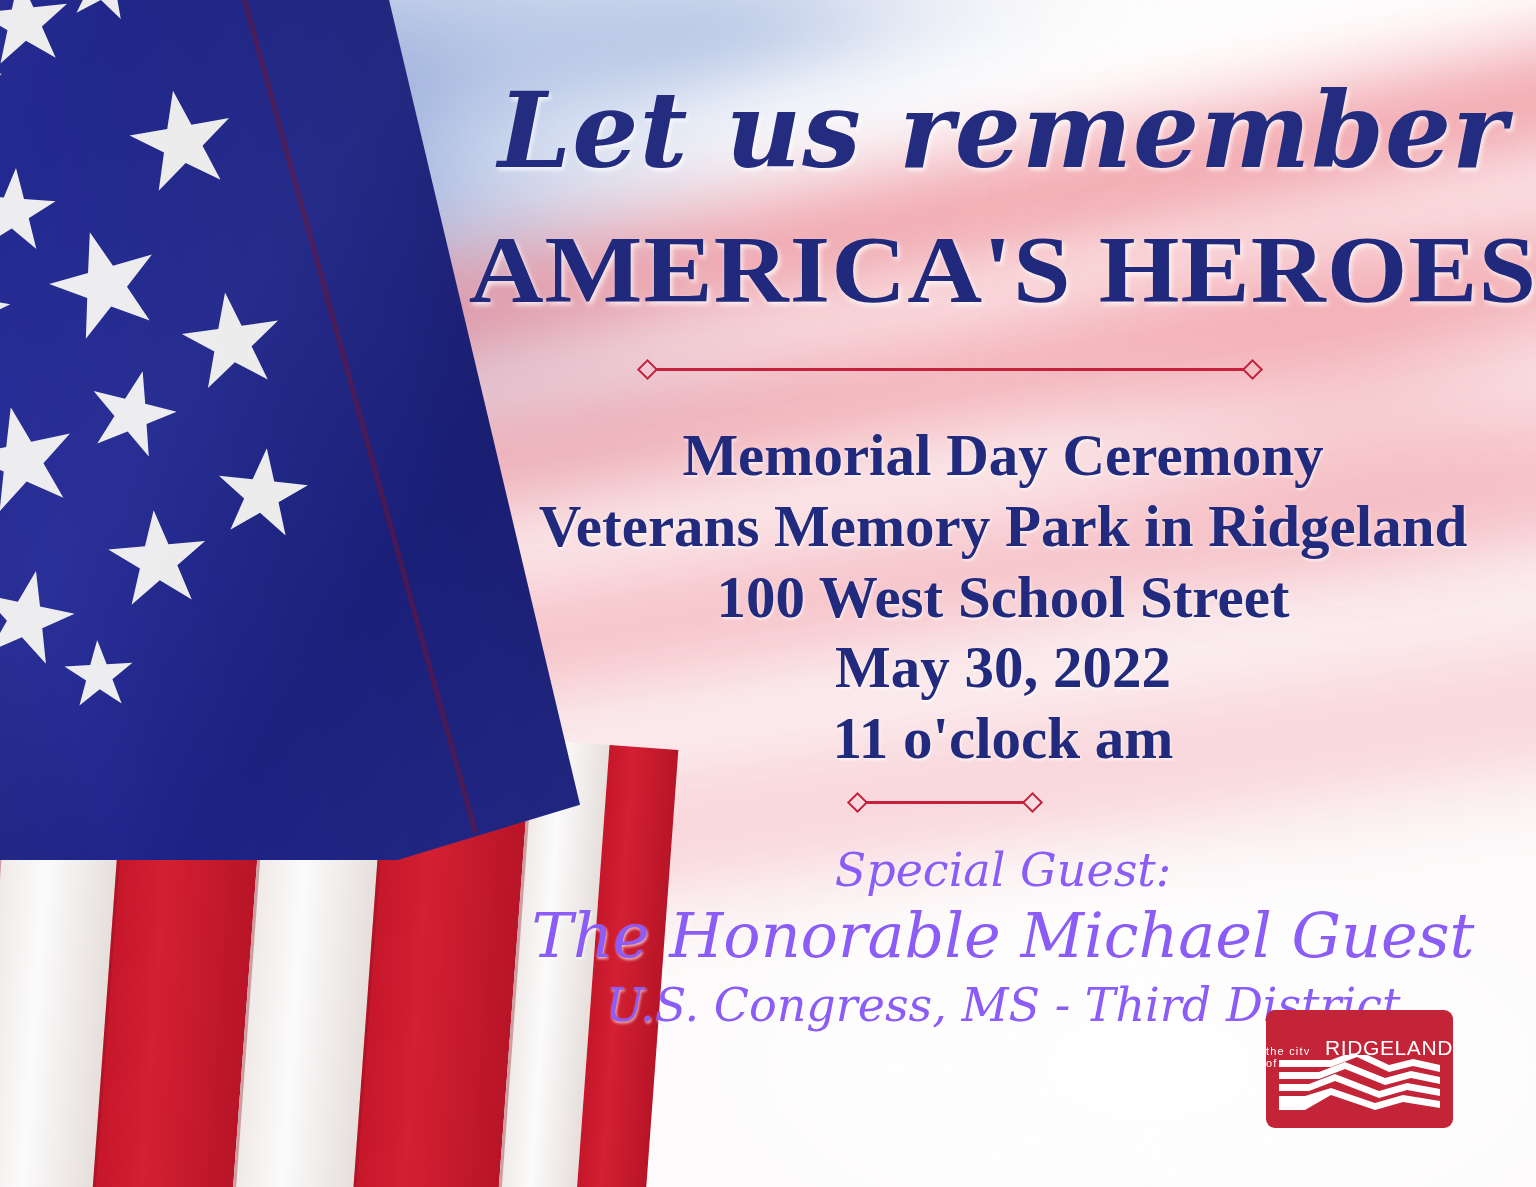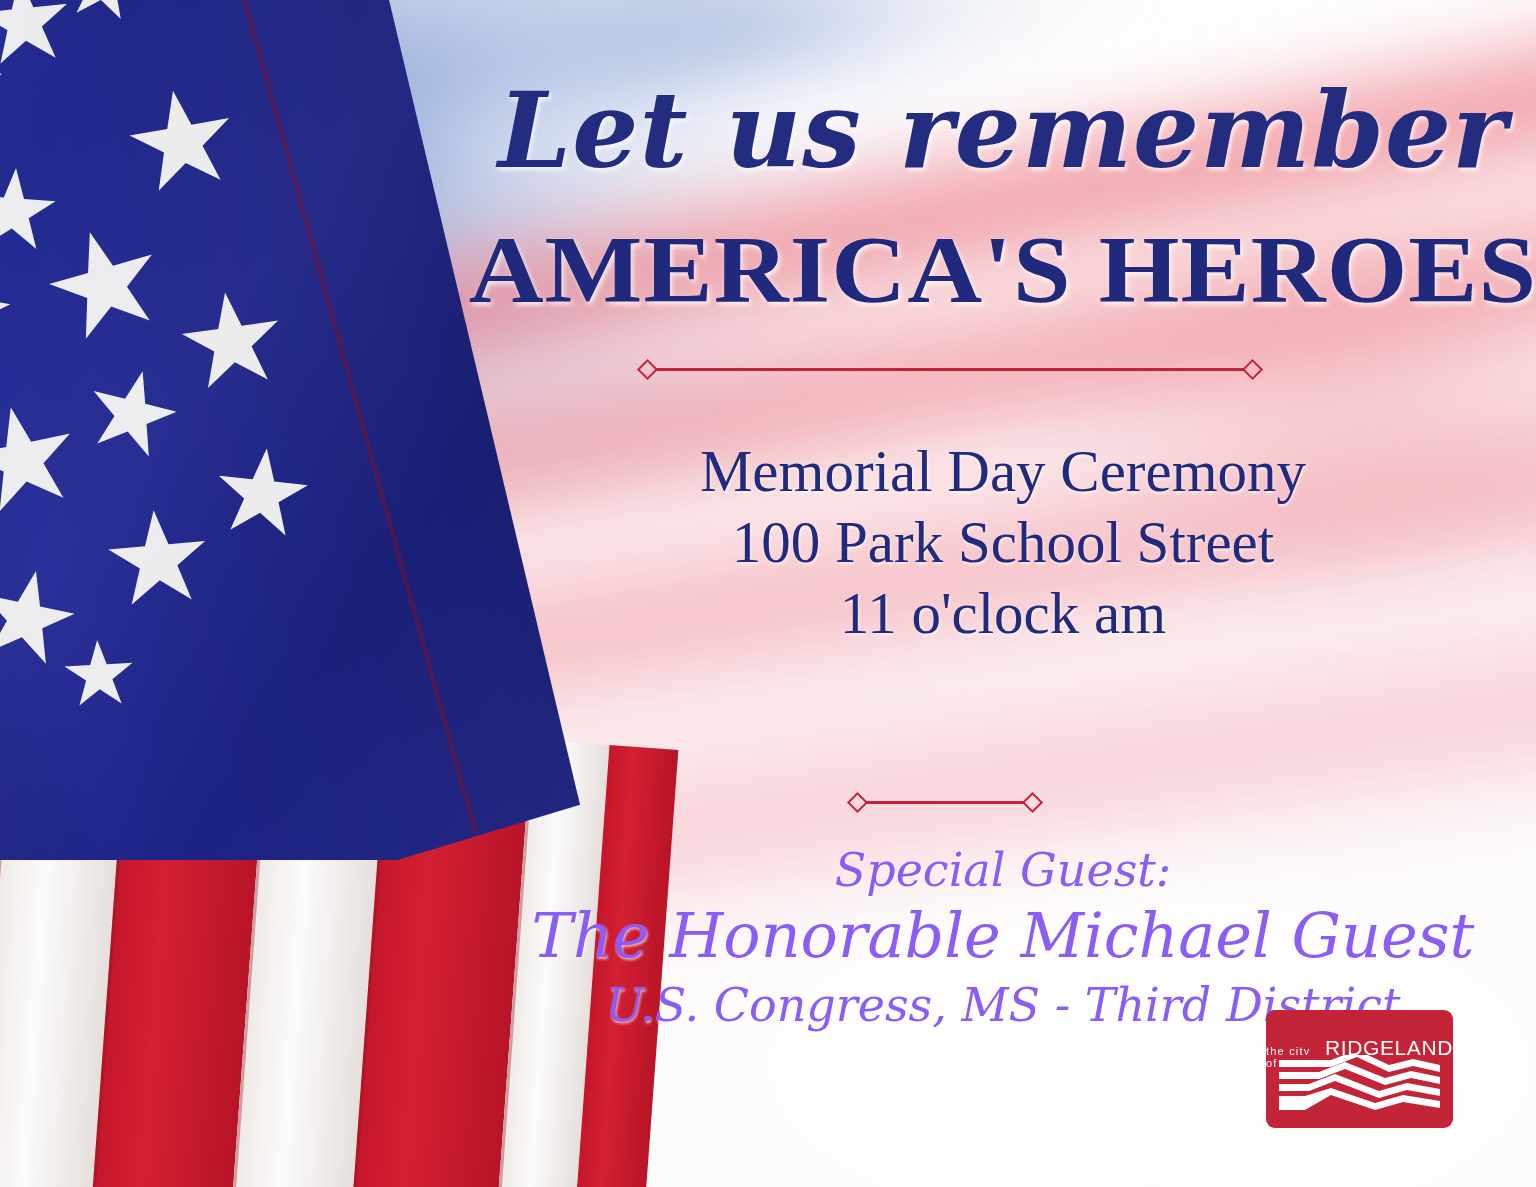--- a/index.html
+++ b/index.html
@@ -218,26 +218,26 @@
     border: 2.5px solid #c4223c;
     transform: rotate(45deg);
     flex: 0 0 auto;
   }
   .divider-1 { left: 170px; width: 620px; top: 362px; }
   .divider-2 { left: 380px; width: 190px; top: 795px; }
 
   .details {
     position: absolute;
     left: 0; right: 0;
-    top: 436px;
+    top: 420px;
     font-family: "Liberation Serif", "DejaVu Serif", serif;
     font-size: 59px;
     line-height: 1.20;
     color: #222a7e;
-    font-weight: 400;
+    font-weight: 700;
     text-shadow: 1px 2px 3px rgba(255,255,255,0.7);
   }
   .details div { white-space: nowrap; }
 
   .guest {
     position: absolute;
     left: 0; right: 0;
     top: 845px;
     font-family: "DejaVu Serif", "Liberation Serif", serif;
     font-style: italic;
@@ -350,21 +350,23 @@
     <div class="headline">AMERICA'S HEROES</div>
 
     <div class="divider divider-1">
       <span class="dia"></span>
       <span class="rule"></span>
       <span class="dia"></span>
     </div>
 
     <div class="details">
       <div>Memorial Day Ceremony</div>
-      <div>100 Park School Street</div>
+      <div>Veterans Memory Park in Ridgeland</div>
+      <div>100 West School Street</div>
+      <div>May 30, 2022</div>
       <div>11 o'clock am</div>
     </div>
 
     <div class="divider divider-2">
       <span class="dia"></span>
       <span class="rule"></span>
       <span class="dia"></span>
     </div>
 
     <div class="guest">

